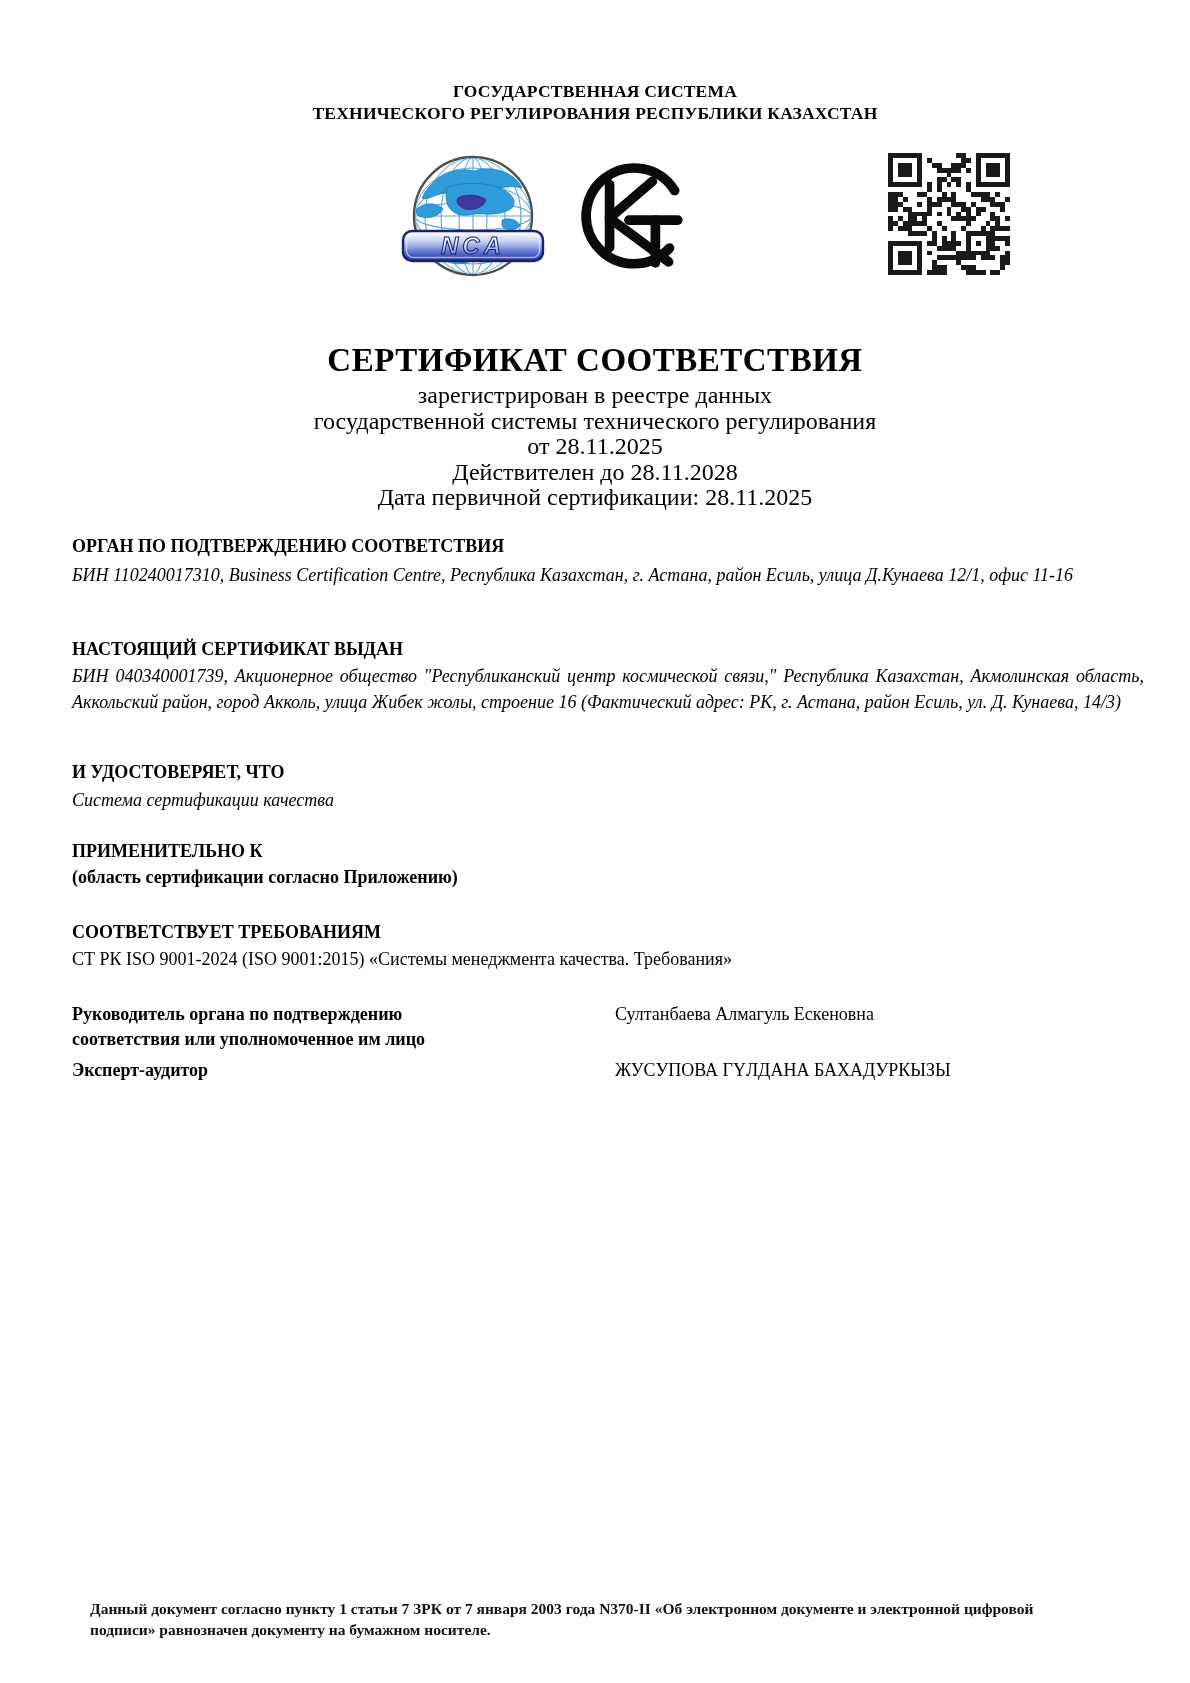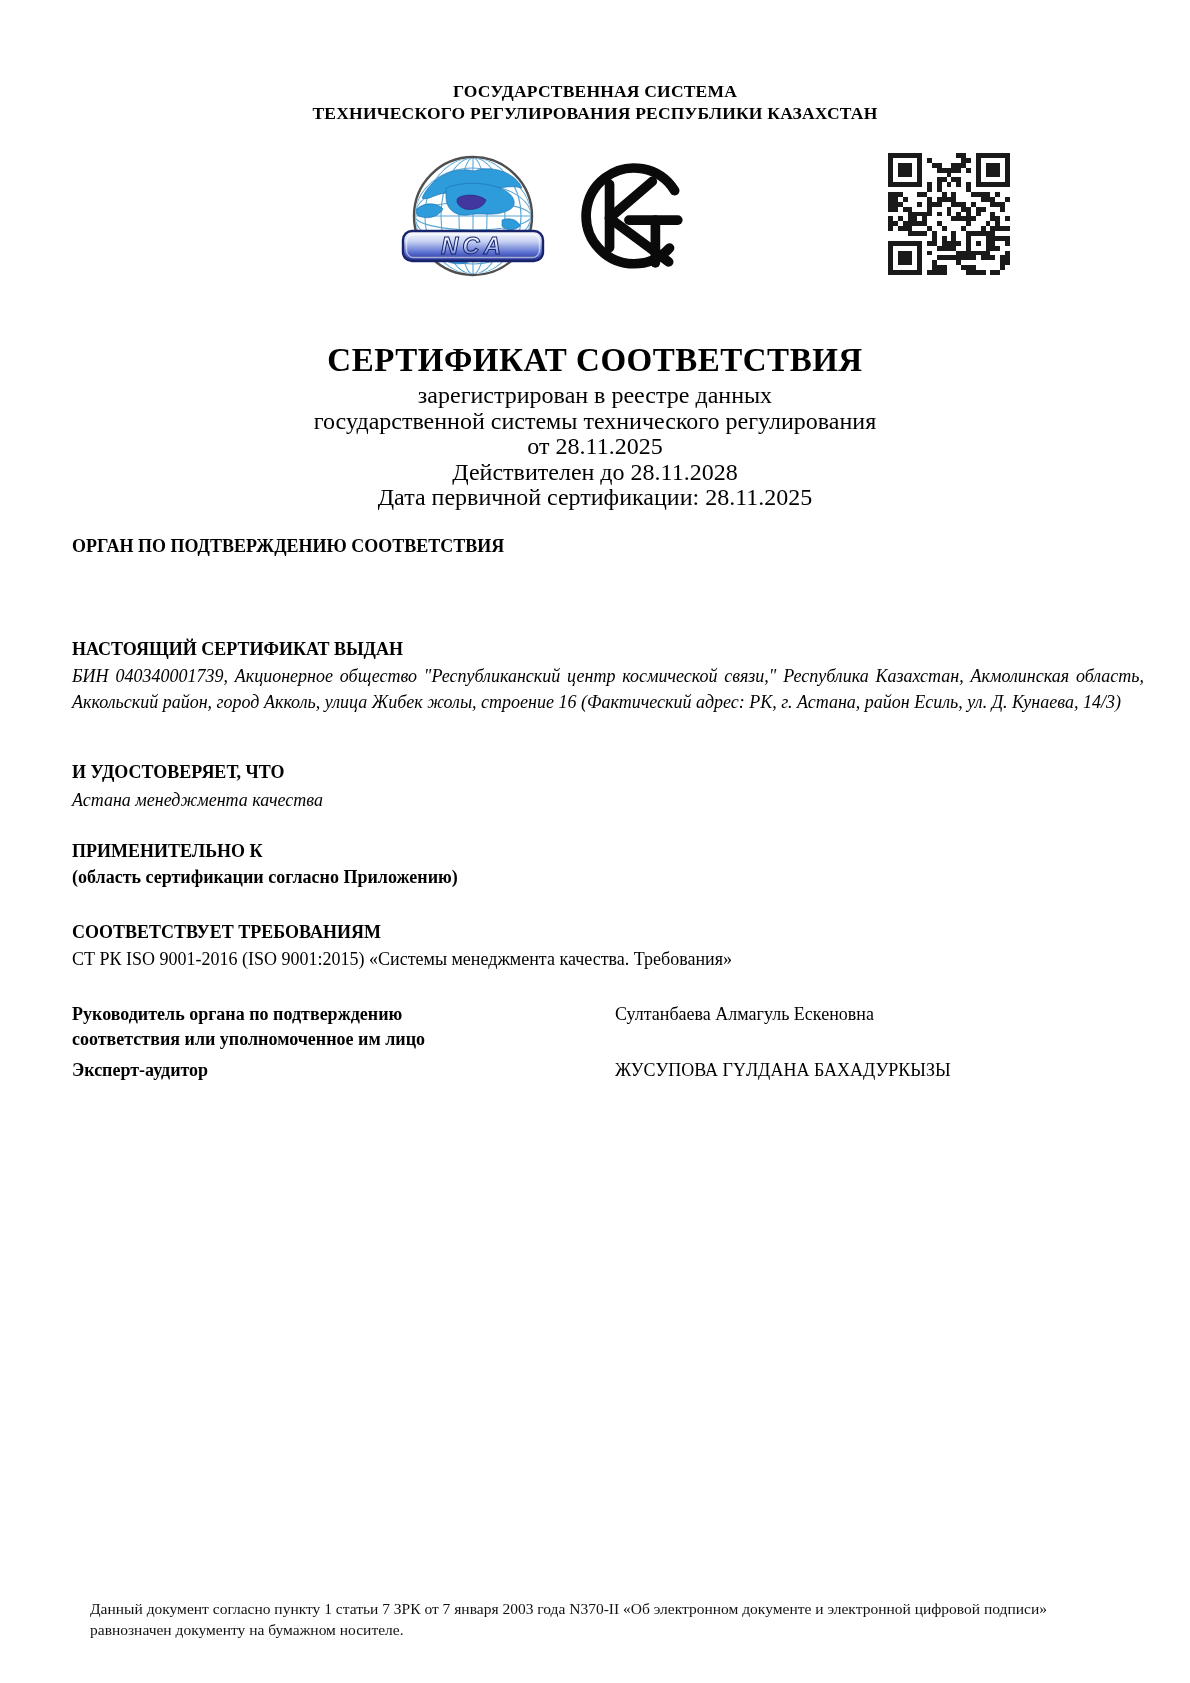--- a/index.html
+++ b/index.html
@@ -35,21 +35,21 @@
   .top-cert-h{top:760px;}  .top-cert-b{top:787px;}
   .top-app-h{top:839px;}   .top-app-s{top:865px;}
   .top-comp-h{top:920px;}  .top-comp-b{top:947px;}
 
   .sig-row{left:72px;width:1072px;height:60px;}
   .sig-row1{top:1002px;}
   .sig-row2{top:1058px;}
   .sig-label{display:inline-block;width:420px;font-weight:bold;font-size:18px;line-height:25px;vertical-align:top;}
   .sig-name{position:absolute;left:543px;top:0;font-size:18px;line-height:25px;white-space:nowrap;}
 
-  .doc-footer{left:90px;top:1598px;width:1012px;font-size:15.5px;line-height:21px;color:#111;}
+  .doc-footer{left:90px;top:1598px;width:1012px;font-size:15.5px;line-height:21px;color:#111;font-weight:bold;}
 
   svg{display:block;}
 </style>
 </head>
 <body>
 
 <div class="page">
 
   <div class="abs centered doc-header">
     <div>ГОСУДАРСТВЕННАЯ СИСТЕМА</div>
@@ -430,32 +430,33 @@
 
   <div class="abs centered registry">
     <div>зарегистрирован в реестре данных</div>
     <div>государственной системы технического регулирования</div>
     <div>от 28.11.2025</div>
     <div>Действителен до 28.11.2028</div>
     <div>Дата первичной сертификации: 28.11.2025</div>
   </div>
 
   <div class="abs content sec-heading top-org-h">ОРГАН ПО ПОДТВЕРЖДЕНИЮ СООТВЕТСТВИЯ</div>
+  <div class="abs content sec-body-italic top-org-b">БИН 110240017310, Business Certification Centre, Республика Казахстан, г. Астана, район Есиль, улица Д.Кунаева 12/1, офис 11-16</div>
 
   <div class="abs content sec-heading top-iss-h">НАСТОЯЩИЙ СЕРТИФИКАТ ВЫДАН</div>
   <div class="abs content sec-body-italic sec-body-justify top-iss-b">БИН 040340001739, Акционерное общество "Республиканский центр космической связи," Республика Казахстан, Акмолинская область, Аккольский район, город Акколь, улица Жибек жолы, строение 16 (Фактический адрес: РК, г. Астана, район Есиль, ул. Д. Кунаева, 14/3)</div>
 
   <div class="abs content sec-heading top-cert-h">И УДОСТОВЕРЯЕТ, ЧТО</div>
-  <div class="abs content sec-body-italic top-cert-b">Астана менеджмента качества</div>
+  <div class="abs content sec-body-italic top-cert-b">Система сертификации качества</div>
 
   <div class="abs content sec-heading top-app-h">ПРИМЕНИТЕЛЬНО К</div>
   <div class="abs content sec-heading top-app-s">(область сертификации согласно Приложению)</div>
 
   <div class="abs content sec-heading top-comp-h">СООТВЕТСТВУЕТ ТРЕБОВАНИЯМ</div>
-  <div class="abs content sec-body-plain top-comp-b">СТ РК ISO 9001-2016 (ISO 9001:2015) «Системы менеджмента качества. Требования»</div>
+  <div class="abs content sec-body-plain top-comp-b">СТ РК ISO 9001-2024 (ISO 9001:2015) «Системы менеджмента качества. Требования»</div>
 
   <div class="abs sig-row sig-row1">
     <div class="sig-label">Руководитель органа по подтверждению соответствия или уполномоченное им лицо</div>
     <div class="sig-name">Султанбаева Алмагуль Ескеновна</div>
   </div>
   <div class="abs sig-row sig-row2">
     <div class="sig-label">Эксперт-аудитор</div>
     <div class="sig-name">ЖУСУПОВА ГҮЛДАНА БАХАДУРКЫЗЫ</div>
   </div>
 

